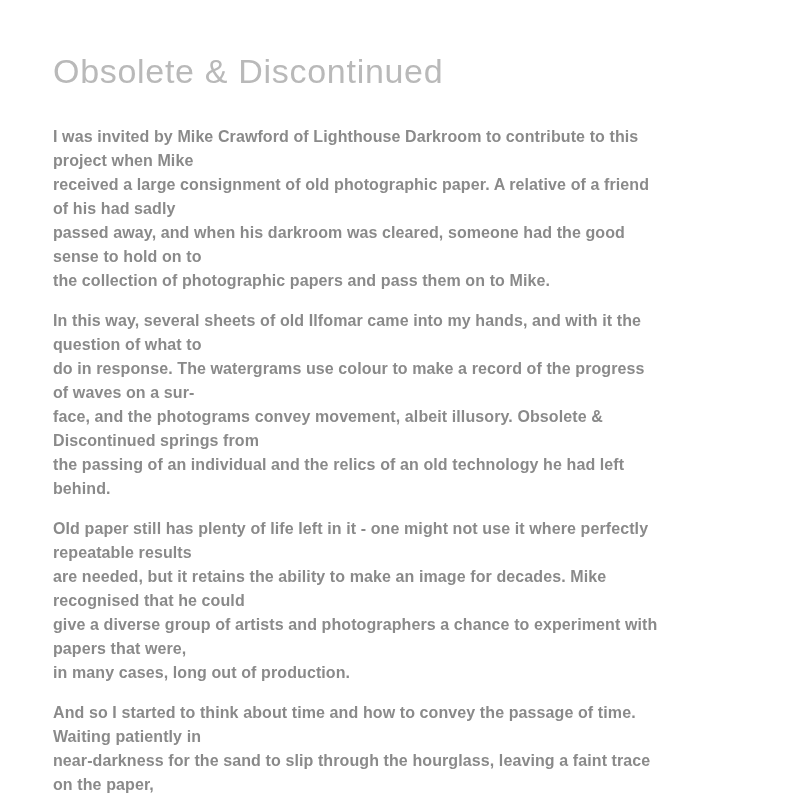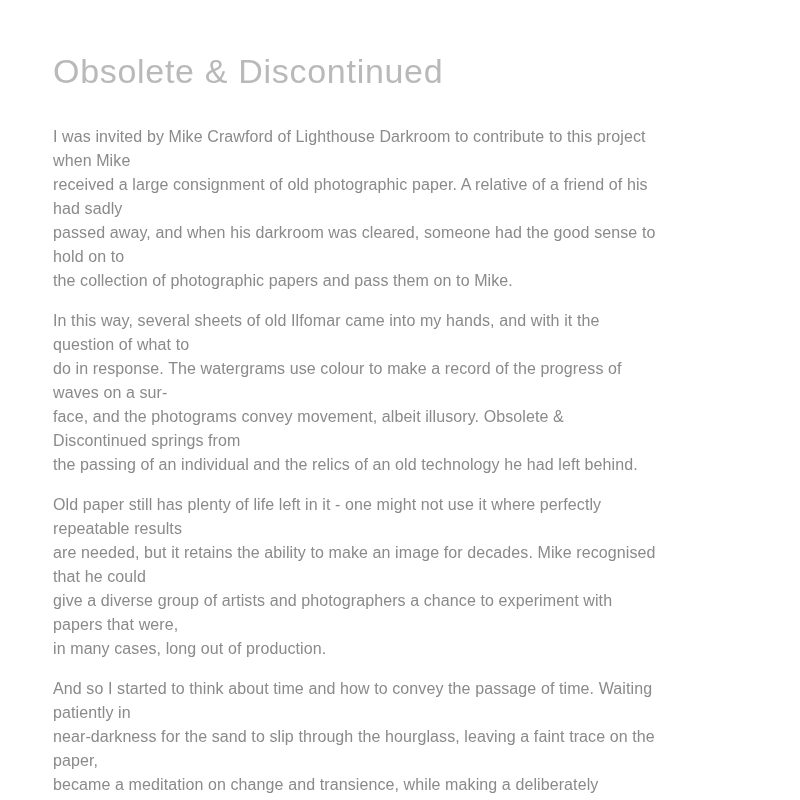--- a/index.html
+++ b/index.html
@@ -22,21 +22,21 @@
     margin: 0 0 35px 0;
     font-size: 34px;
     font-weight: 400;
     line-height: 38px;
     letter-spacing: 0.7px;
     color: #b9b9b9;
   }
   .content p {
     margin: 0 0 16px 0;
     font-size: 16px;
-    font-weight: 400;
+    font-weight: 700;
     line-height: 24px;
     color: #8a8a8a;
     white-space: pre-line;
     letter-spacing: 0.1px;
   }
 </style>
 </head>
 <body>
 
 <div class="page">

